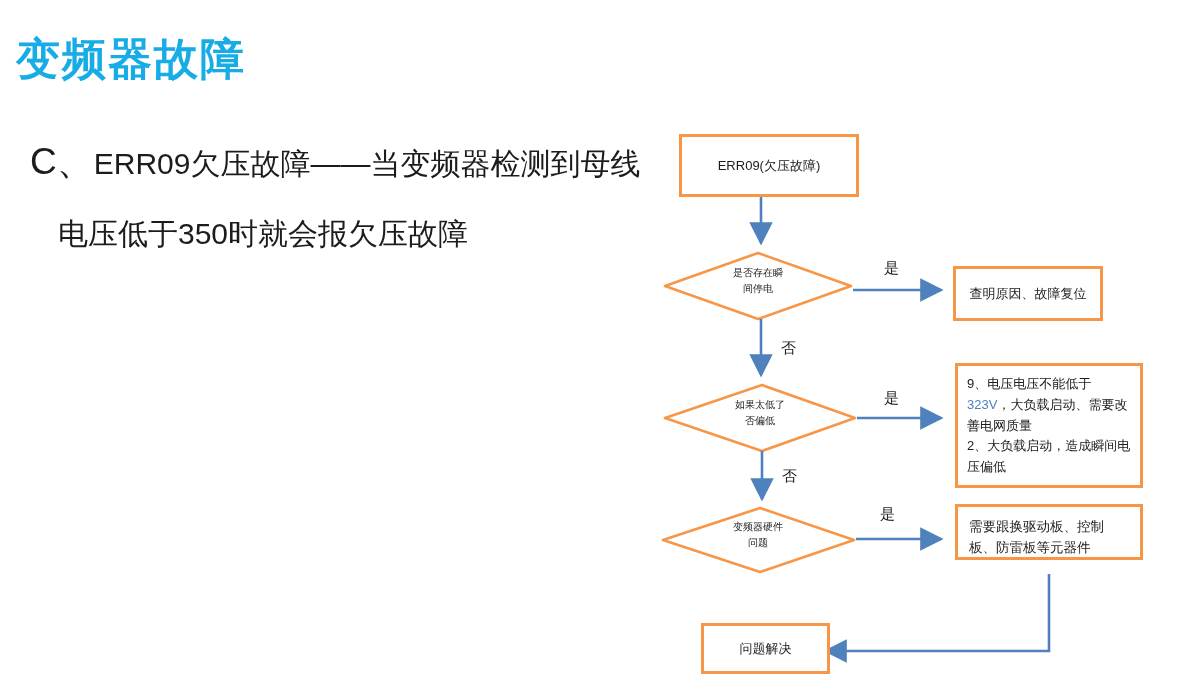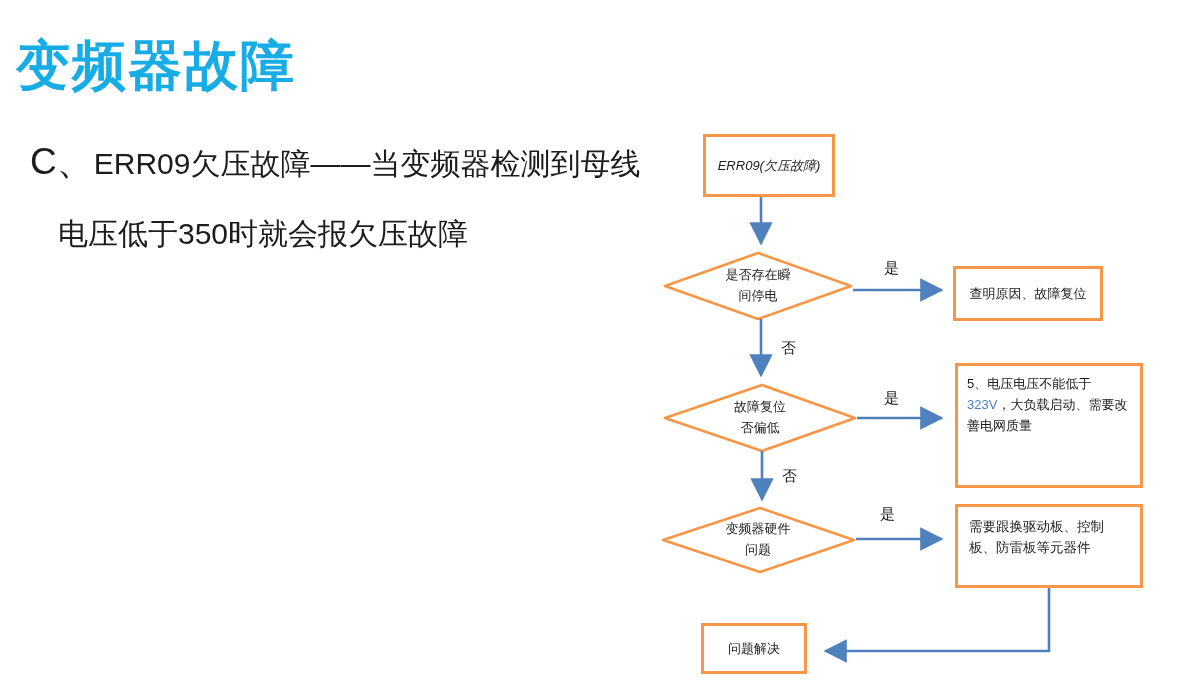--- a/index.html
+++ b/index.html
@@ -7,47 +7,47 @@
     --highlight:#4F81BD; --text:#1c1c1c;
   }
   *{margin:0;padding:0;box-sizing:border-box;}
   html,body{width:1200px;height:700px;}
   body{
     background:#ffffff; position:relative; overflow:hidden;
     font-family:"Liberation Sans", sans-serif; color:var(--text);
   }
   .abs{position:absolute;}
   .page-title{
-    left:16px; top:30px; font-size:54px; font-weight:bold;
+    left:16px; top:30px; font-size:44px; font-weight:bold;
     color:var(--title); letter-spacing:2px;
   }
   .body-line{left:30px; font-size:30px; color:var(--text); white-space:nowrap;}
   .body-line .big-prefix{font-size:37px;}
   #line1{top:137px;}
   #line2{top:214px;margin-left:28px;}
 
   svg.connectors{left:0; top:0; width:1200px; height:700px; pointer-events:none;}
   .diamond{fill:#ffffff; stroke:var(--border); stroke-width:2.6; stroke-linejoin:round;}
   .conn{stroke:var(--arrow); stroke-width:2.6; fill:none;}
   .arrowhead{fill:var(--arrow);}
 
   .fc-box{
     border:3px solid var(--border); background:#ffffff;
     display:flex; align-items:center; justify-content:center;
     font-size:13px; line-height:1.5; text-align:center;
   }
   .fc-box.left{justify-content:flex-start; text-align:left; align-items:flex-start;}
-  #box-start{left:703px; top:134px; width:132px; height:63px;font-style:italic;}
+  #box-start{left:679px; top:134px; width:180px; height:63px;}
   #box-result1{left:953px; top:266px; width:150px; height:55px;}
   #box-result2{left:955px; top:363px; width:188px; height:125px; padding:8px 9px; font-size:13px; line-height:1.6;}
-  #box-result3{left:955px; top:504px; width:188px; height:84px; padding:10px 11px; font-size:13.5px; line-height:1.55;}
-  #box-end{left:701px; top:623px; width:106px; height:51px;}
+  #box-result3{left:955px; top:504px; width:188px; height:56px; padding:10px 11px; font-size:13.5px; line-height:1.55;}
+  #box-end{left:701px; top:623px; width:129px; height:51px;}
 
   .diamond-label{
-    width:140px; text-align:center; font-size:13px; line-height:1.6;
+    width:140px; text-align:center; font-size:10px; line-height:1.6;
     pointer-events:none;
   }
   #dlabel1{left:688px; top:265px;}
   #dlabel2{left:690px; top:397px;}
   #dlabel3{left:688px; top:519px;text-align:center;}
   .diamond-label span{display:block;}
 
   .branch-label{font-size:15px; color:var(--text);}
   #yes1{left:884px; top:259px;}
   #no1 {left:781px; top:339px;}
@@ -85,37 +85,38 @@
   <polyline class="conn" points="1049,574 1049,651 826,651" marker-end="url(#ah)"></polyline>
 </svg>
 
 <div class="abs fc-box" id="box-start">ERR09(欠压故障)</div>
 
 <div class="abs diamond-label" id="dlabel1">
     <span>是否存在瞬</span>
     <span>间停电</span>
   </div>
 <div class="abs diamond-label" id="dlabel2">
-    <span>故障复位</span>
+    <span>如果太低了</span>
     <span>否偏低</span>
   </div>
 <div class="abs diamond-label" id="dlabel3">
     <span>变频器硬件</span>
     <span>问题</span>
   </div>
 
 <div class="abs branch-label" id="yes1">是</div>
 <div class="abs branch-label" id="no1">否</div>
 <div class="abs branch-label" id="yes2">是</div>
 <div class="abs branch-label" id="no2">否</div>
 <div class="abs branch-label" id="yes3">是</div>
 
 <div class="abs fc-box" id="box-result1">查明原因、故障复位</div>
 
 <div class="abs fc-box left" id="box-result2">
   <div>
-    <div><span>5、电压电压不能低于</span><span class="hl">323V</span><span>，大负载启动、需要改善电网质量</span></div>
+    <div><span>9、电压电压不能低于</span><span class="hl">323V</span><span>，大负载启动、需要改善电网质量</span></div>
+    <div>2、大负载启动，造成瞬间电压偏低</div>
   </div>
 </div>
 
 <div class="abs fc-box left" id="box-result3">需要跟换驱动板、控制板、防雷板等元器件</div>
 
 <div class="abs fc-box" id="box-end">问题解决</div>
 
 </body></html>

